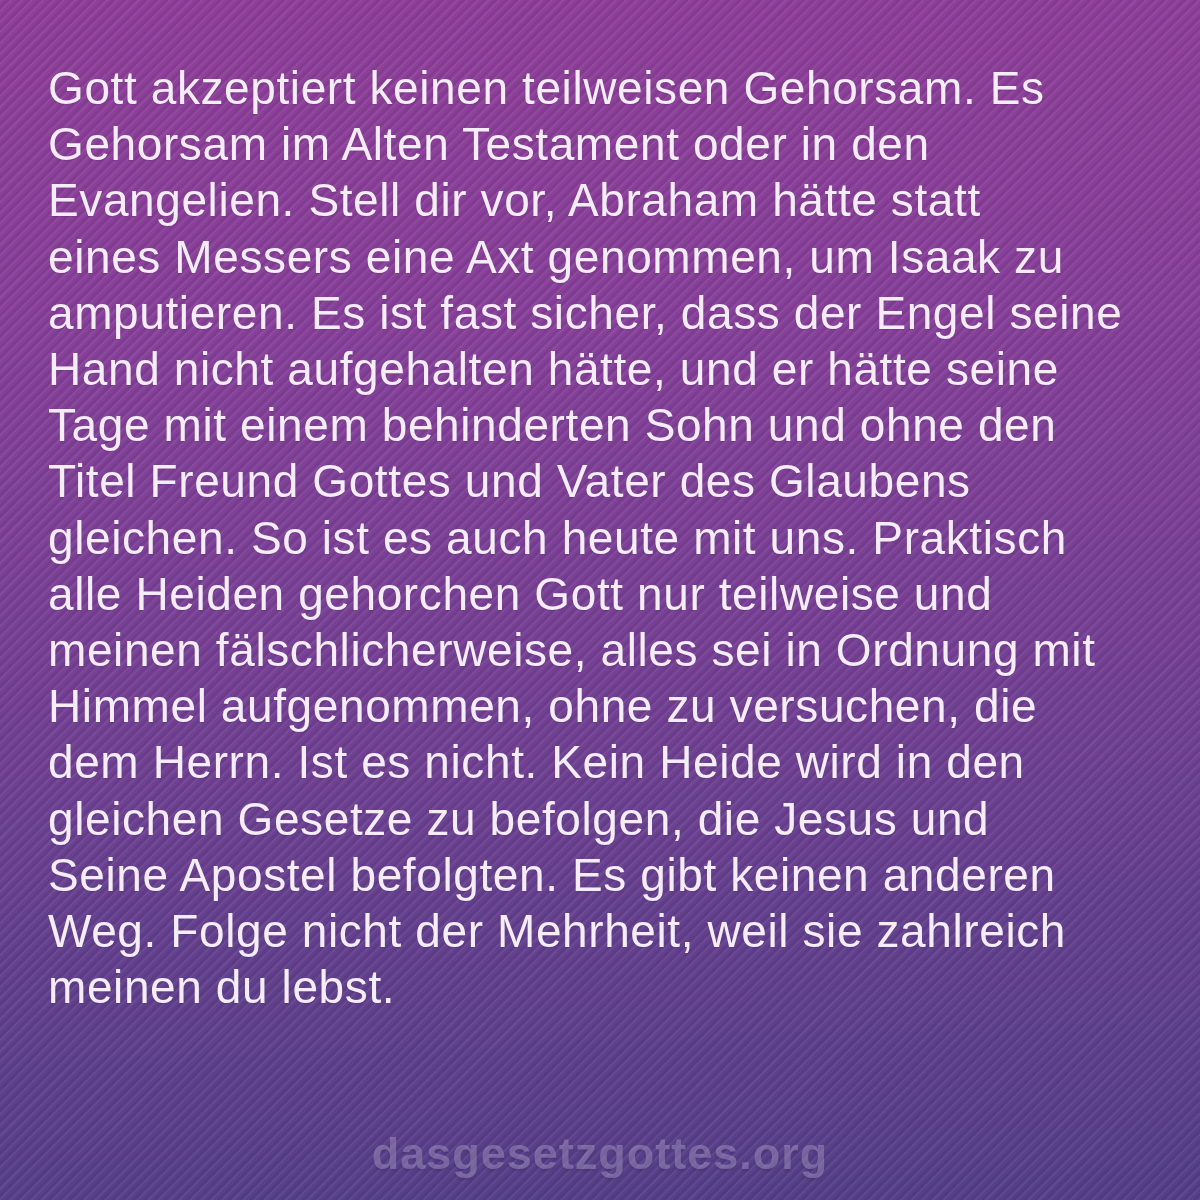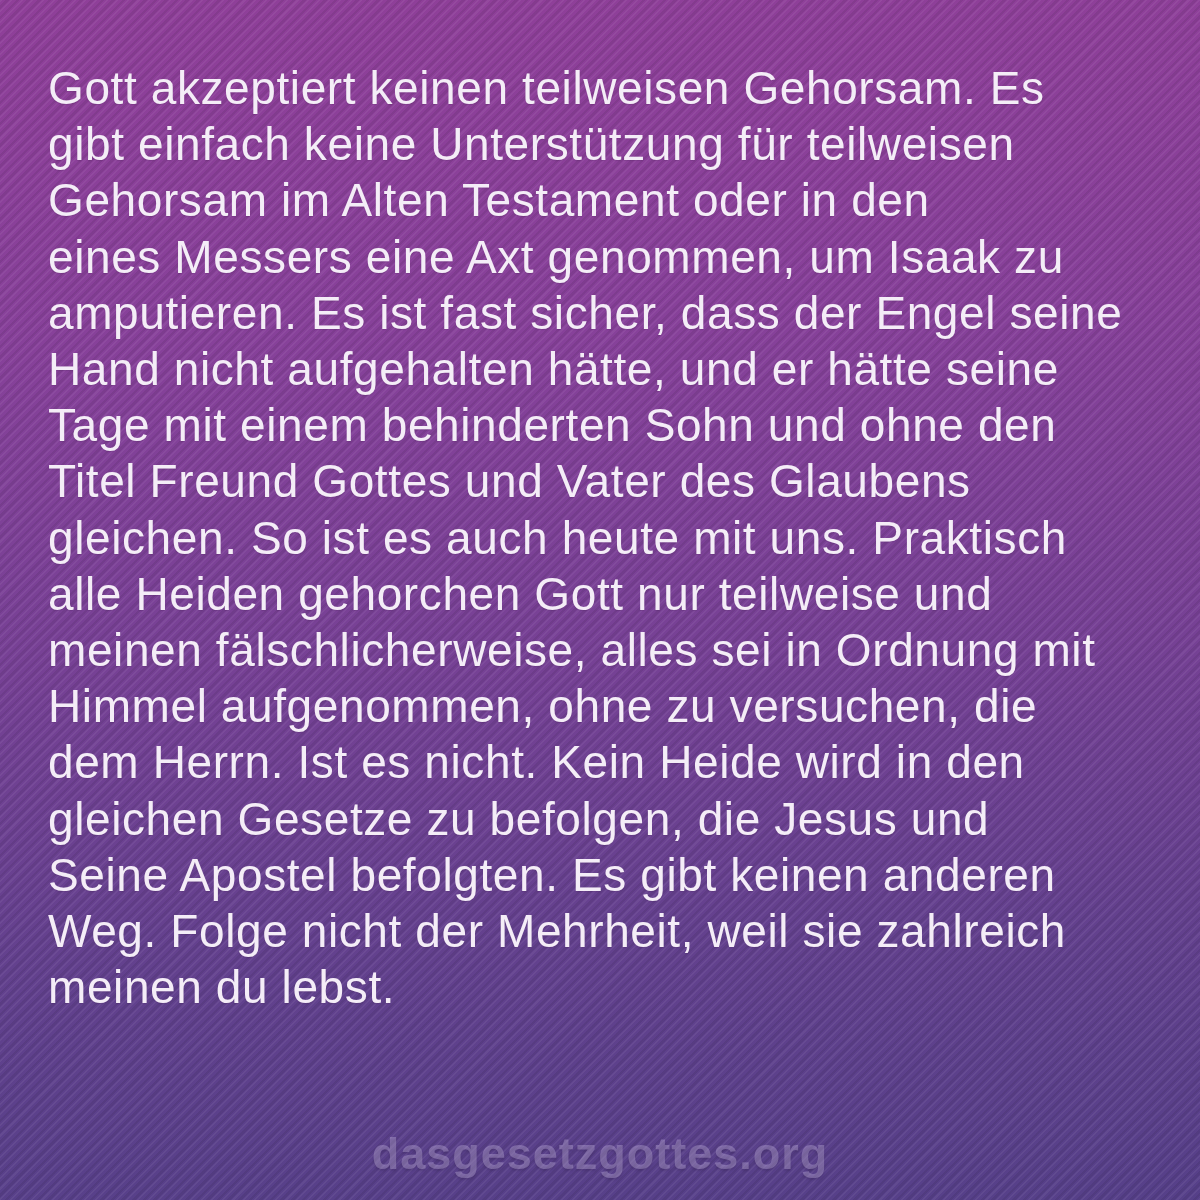--- a/index.html
+++ b/index.html
@@ -53,22 +53,22 @@
     text-shadow: 0 2px 2px rgba(40,20,60,0.18);
   }
 </style>
 </head>
 <body>
 
 <div class="canvas">
 
   <div class="quote">
     <div class="quote-line">Gott akzeptiert keinen teilweisen Gehorsam. Es</div>
-    <div class="quote-line">gibt einfach keine Unterstützung für teilweisen</div>
     <div class="quote-line">Gehorsam im Alten Testament oder in den</div>
+    <div class="quote-line">Evangelien. Stell dir vor, Abraham hätte statt</div>
     <div class="quote-line">eines Messers eine Axt genommen, um Isaak zu</div>
     <div class="quote-line">amputieren. Es ist fast sicher, dass der Engel seine</div>
     <div class="quote-line">Hand nicht aufgehalten hätte, und er hätte seine</div>
     <div class="quote-line">Tage mit einem behinderten Sohn und ohne den</div>
     <div class="quote-line">Titel Freund Gottes und Vater des Glaubens</div>
     <div class="quote-line">gleichen. So ist es auch heute mit uns. Praktisch</div>
     <div class="quote-line">alle Heiden gehorchen Gott nur teilweise und</div>
     <div class="quote-line">meinen fälschlicherweise, alles sei in Ordnung mit</div>
     <div class="quote-line">Himmel aufgenommen, ohne zu versuchen, die</div>
     <div class="quote-line">dem Herrn. Ist es nicht. Kein Heide wird in den</div>

